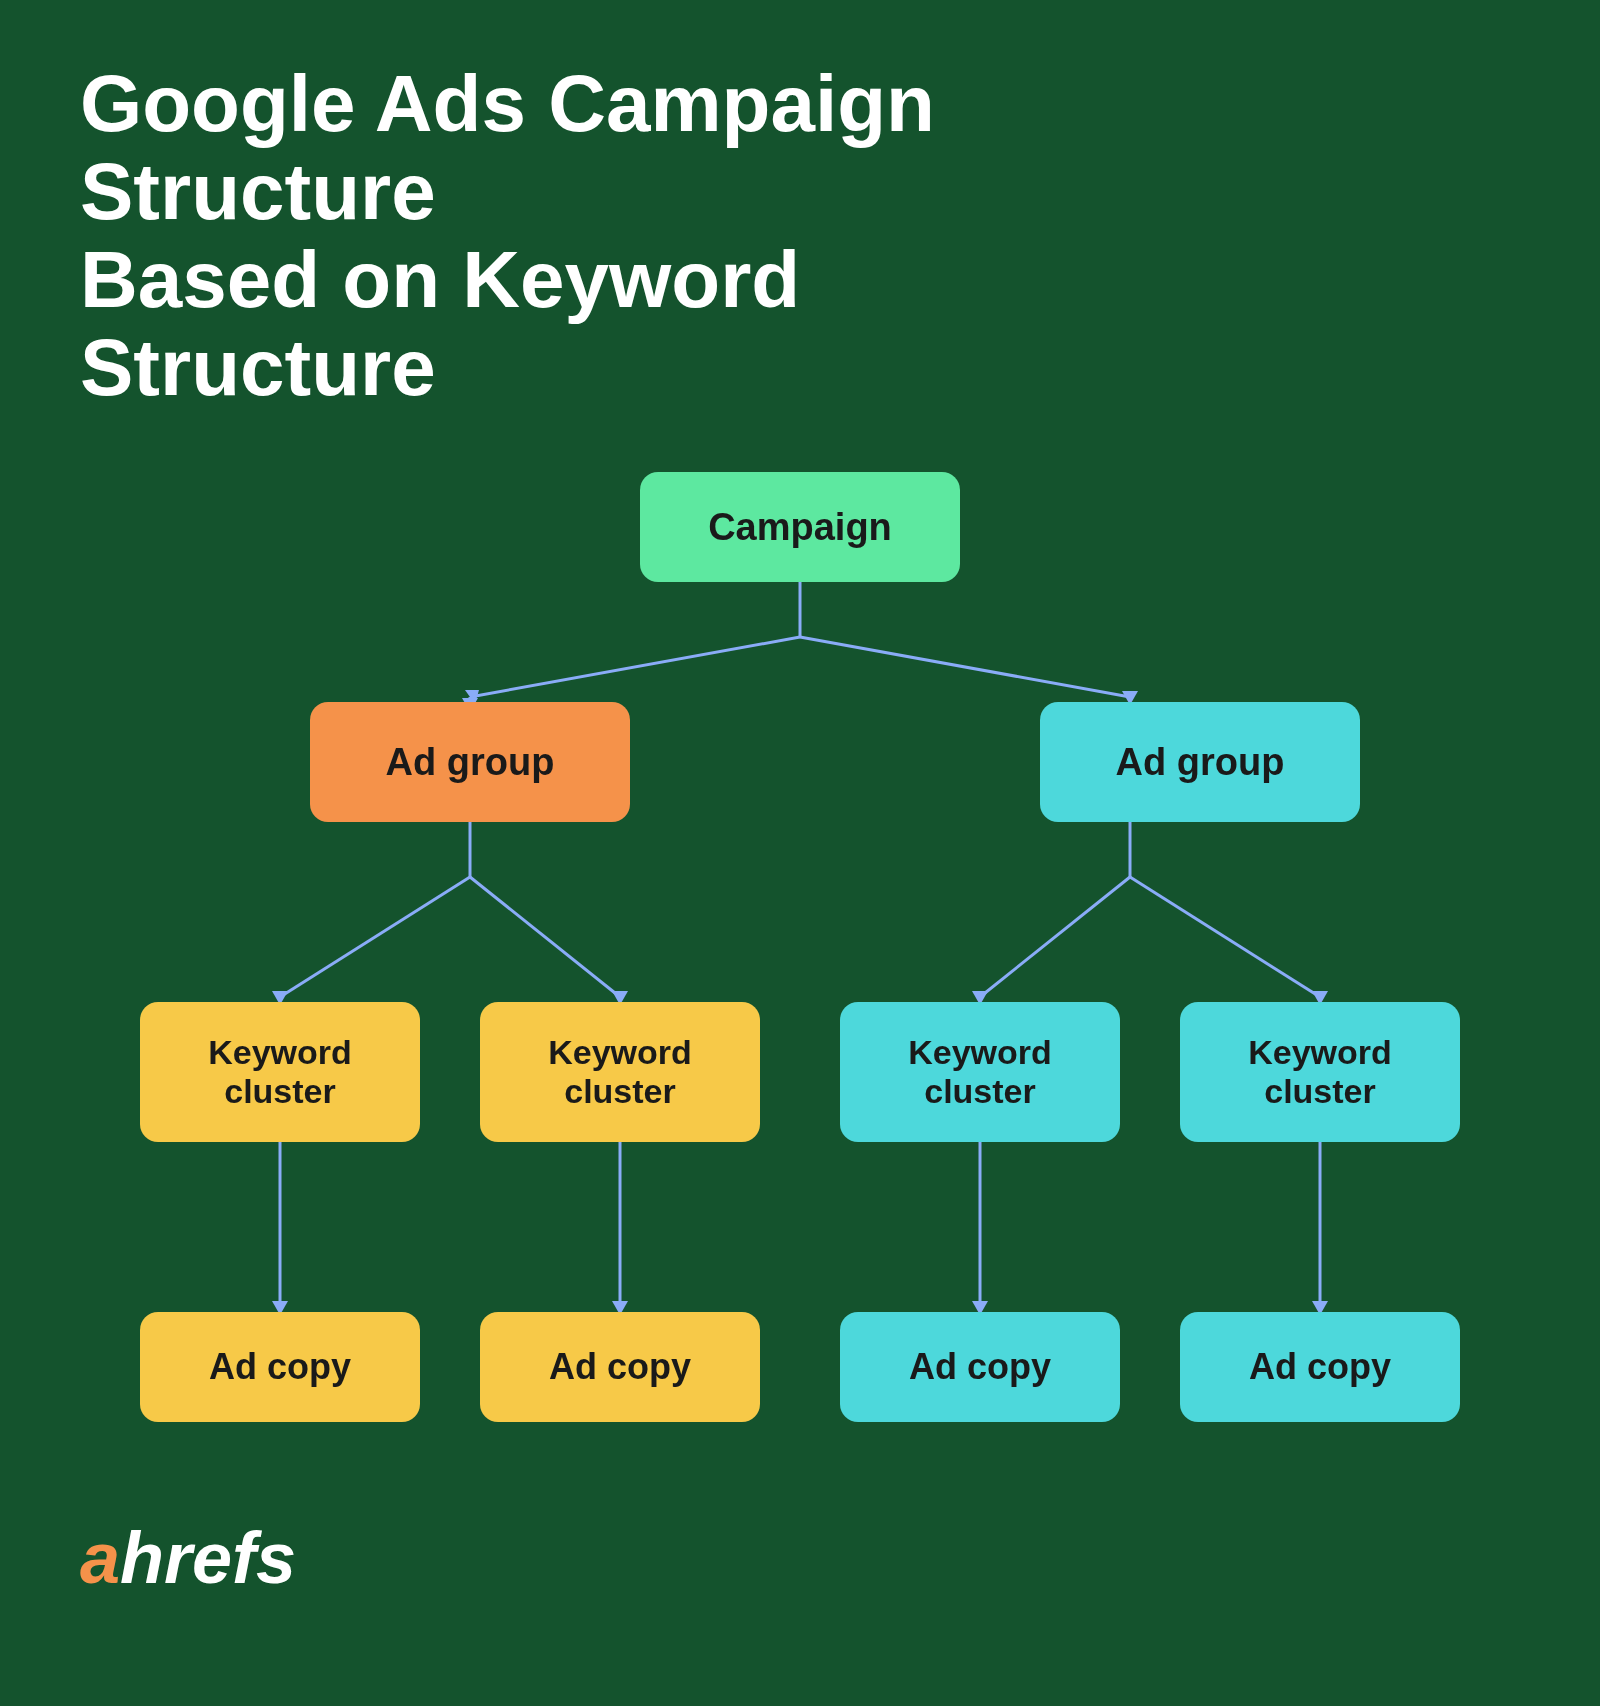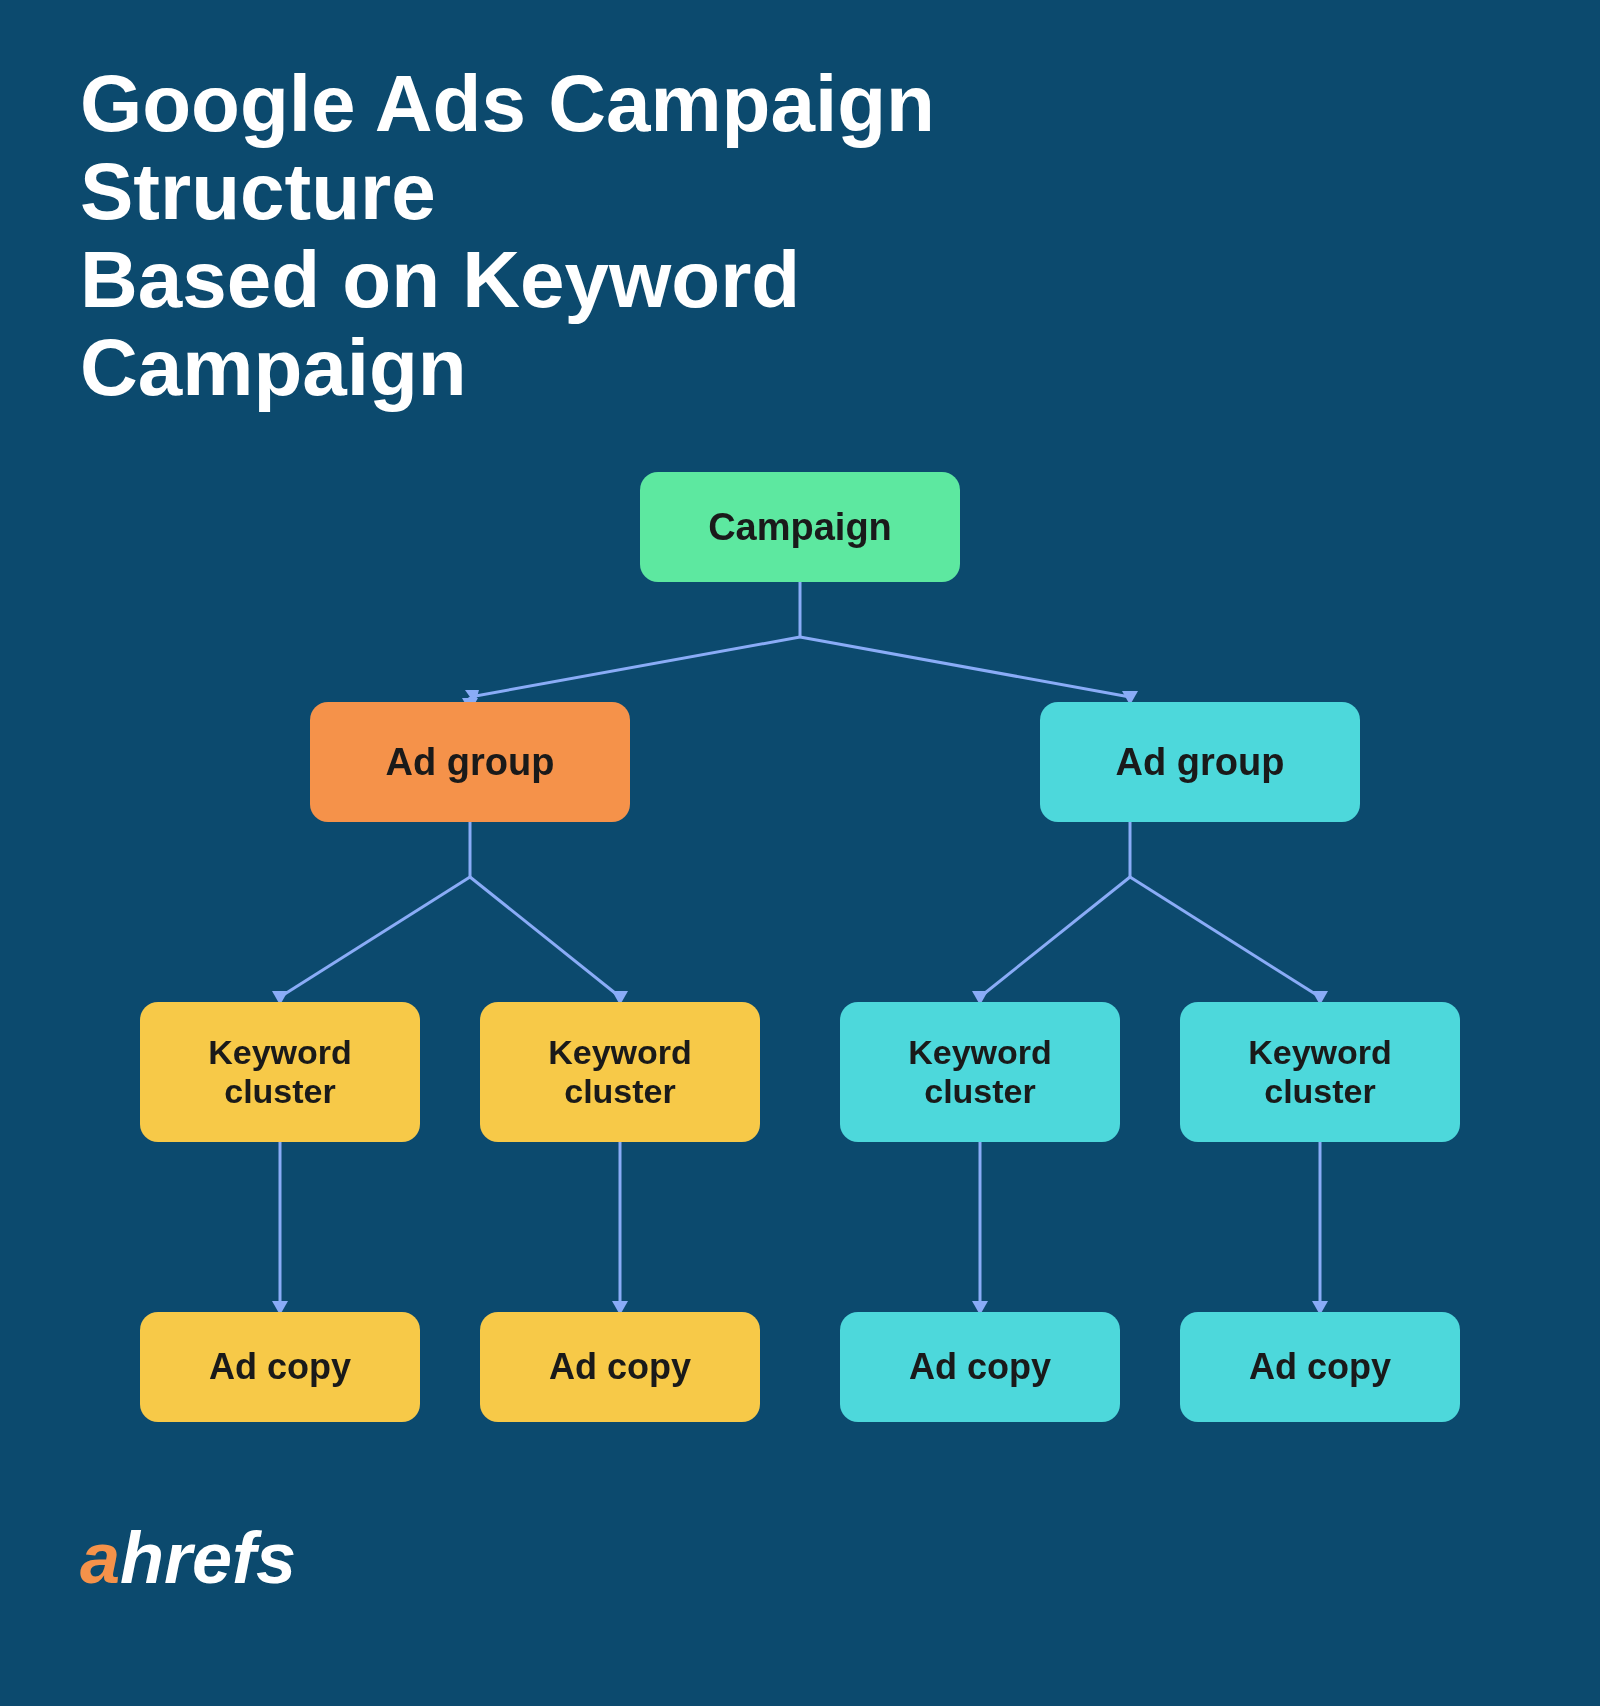--- a/index.html
+++ b/index.html
@@ -8,21 +8,21 @@
       height: 1706px;
       background-color: #1a47e0;
       font-family: 'Arial', sans-serif;
       overflow: hidden;
       position: relative;
     }
 
     .main-container {
       width: 1600px;
       height: 1706px;
-      background-color: #0c4a6e;
+      background-color: #14532d;
       position: relative;
       padding: 60px 80px 50px 80px;
       display: flex;
       flex-direction: column;
     }
 
     .title {
       color: #ffffff;
       font-size: 80px;
       font-weight: 900;
@@ -105,21 +105,21 @@
       height: 1000px;
       margin: 0 auto;
     }
   </style>
 </head>
 <body>
 
 <div class="main-container">
   <div class="title">
     <span>Google Ads Campaign Structure</span><br>
-    <span>Based on Keyword Campaign</span>
+    <span>Based on Keyword Structure</span>
   </div>
 
   <div class="diagram-wrapper">
 
     <svg class="connectors" viewBox="0 0 1440 1000" xmlns="http://www.w3.org/2000/svg">
 
       <line x1="720" y1="110" x2="720" y2="165" stroke="#8aacf7" stroke-width="3"></line>
       <line x1="720" y1="165" x2="390" y2="225" stroke="#8aacf7" stroke-width="3"></line>
       <polygon points="385,218 395,232 399,218" fill="#8aacf7"></polygon>
 

